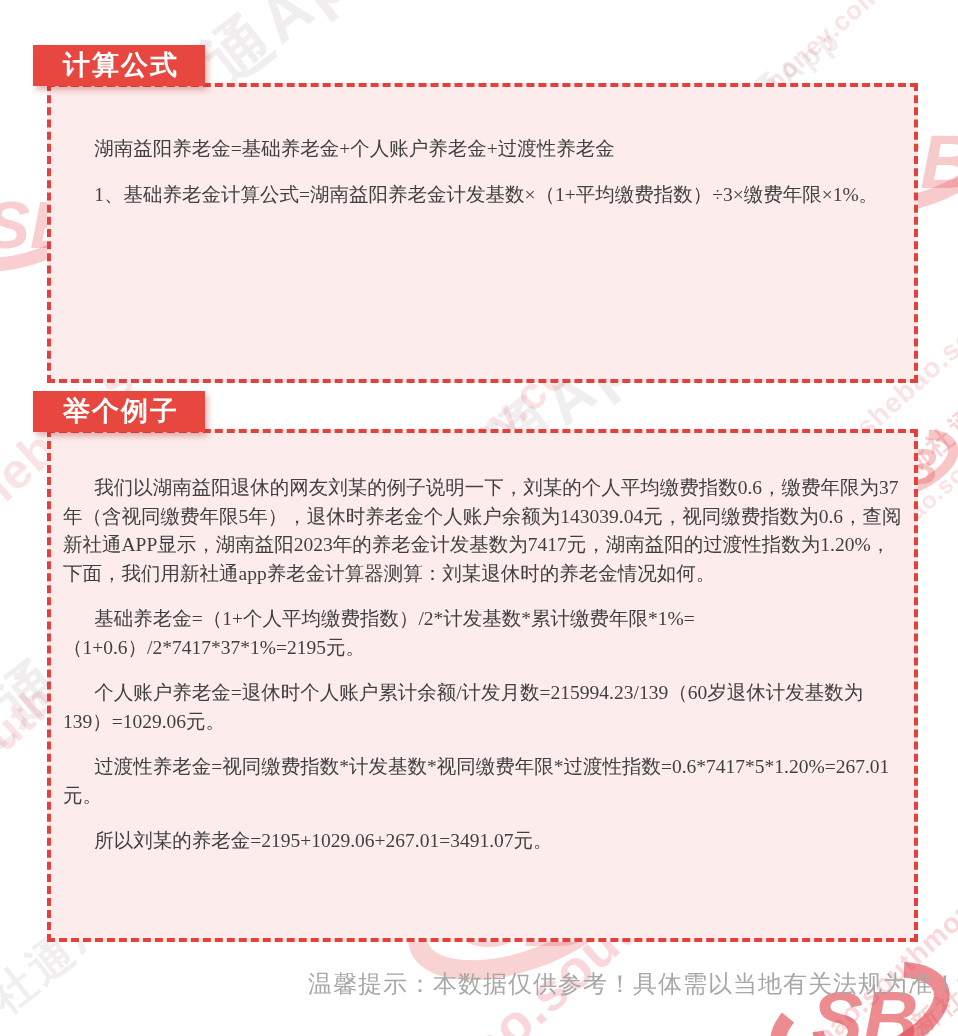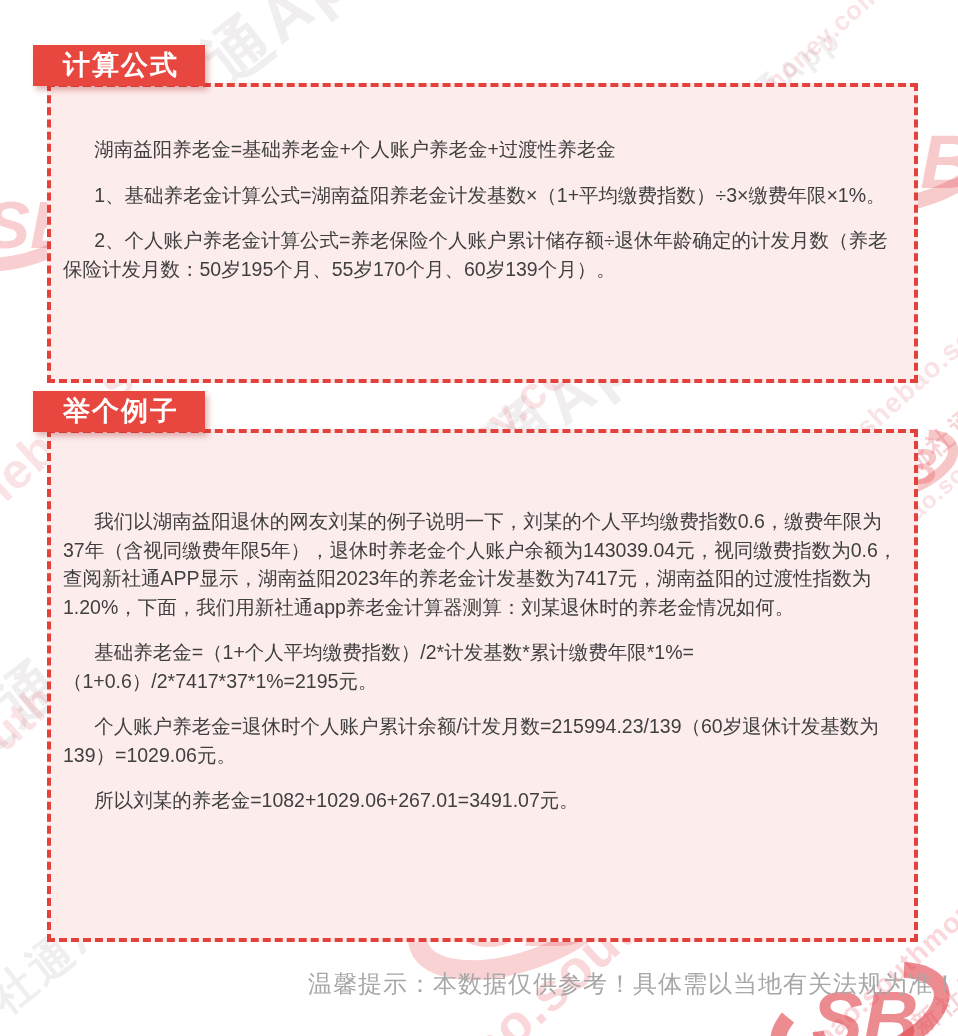--- a/index.html
+++ b/index.html
@@ -9,41 +9,41 @@
   
   .wm-layer { position:absolute; inset:0; z-index:1; pointer-events:none; }
   .wm { position:absolute; white-space:nowrap; font-weight:bold; transform-origin:0 0; }
   .wm-brand { color:rgba(178,170,170,0.20); transform:rotate(-38deg); letter-spacing:4px; }
   .wm-domain { color:rgba(228,88,100,0.17); transform:rotate(-42deg); letter-spacing:1px; }
   .wm-domain.strong { color:rgba(228,88,100,0.24); }
   .wm-brand.pinkish { color:rgba(230,110,120,0.30); }
   .logo { position:absolute; pointer-events:none; }
 
   
-  .content { position:relative; z-index:2; }
+  .content { position:relative; z-index:2;font-family:Liberation Serif, serif; }
   .sec-header {
     position:relative; z-index:3;
     margin-left:33px; width:172px; height:41px;
     background:#e8473f; color:#ffffff;
     font-size:27px; font-weight:bold; line-height:41px;
     padding-left:30px; letter-spacing:2px;
     box-shadow:3px 4px 6px rgba(170,40,40,0.35);
   }
   .sec-header.first { margin-top:45px; }
   .sec-header.second { margin-top:8px; }
   .panel {
     position:relative; z-index:0;
     margin-left:47px; width:871px;
     margin-top:-3px;
     background:#fdecec;
     border:4px dashed #e2423b;
     padding:48px 12px 20px 12px;
   }
   .panel.p1 { min-height:300px; }
-  .panel.p2 { min-height:513px; padding-top:74px; }
+  .panel.p2 { min-height:513px; padding-top:41px; }
   .para {
     position:relative; z-index:2;
     color:#3f3f3f; font-size:19.5px; line-height:28.5px;
     text-indent:1.6em; margin-bottom:17px;
   }
   .para:last-child { margin-bottom:0; }
   .footer-note {
     position:relative; z-index:2;
     margin-top:26px; text-align:right;
     color:#a7a7a7; font-size:24px; letter-spacing:1px;
@@ -102,29 +102,29 @@
   </div>
 
   <div class="content">
 
     <div class="sec-header first">
       <span>计算公式</span>
     </div>
     <div class="panel p1">
       <p class="para">湖南益阳养老金=基础养老金+个人账户养老金+过渡性养老金</p>
       <p class="para">1、基础养老金计算公式=湖南益阳养老金计发基数×（1+平均缴费指数）÷3×缴费年限×1%。</p>
-      <p class="para">2、个人账户养老金计算公式=养老保险个人账户累计储存额÷退休年龄确定的计发月数（养老保险计发月数：50岁195个月、55岁170个月、60岁139个月）。</p>
     </div>
 
     <div class="sec-header second">
       <span>举个例子</span>
     </div>
     <div class="panel p2">
       <p class="para">我们以湖南益阳退休的网友刘某的例子说明一下，刘某的个人平均缴费指数0.6，缴费年限为37年（含视同缴费年限5年），退休时养老金个人账户余额为143039.04元，视同缴费指数为0.6，查阅新社通APP显示，湖南益阳2023年的养老金计发基数为7417元，湖南益阳的过渡性指数为1.20%，下面，我们用新社通app养老金计算器测算：刘某退休时的养老金情况如何。</p>
       <p class="para">基础养老金=（1+个人平均缴费指数）/2*计发基数*累计缴费年限*1%=（1+0.6）/2*7417*37*1%=2195元。</p>
       <p class="para">个人账户养老金=退休时个人账户累计余额/计发月数=215994.23/139（60岁退休计发基数为139）=1029.06元。</p>
-      <p class="para">所以刘某的养老金=1082+1029.06+267.01=3491.07元。</p>
+      <p class="para">过渡性养老金=视同缴费指数*计发基数*视同缴费年限*过渡性指数=0.6*7417*5*1.20%=267.01元。</p>
+      <p class="para">所以刘某的养老金=2195+1029.06+267.01=3491.07元。</p>
     </div>
 
     <div class="footer-note">温馨提示：本数据仅供参考！具体需以当地有关法规为准！</div>
   </div>
 
 </div>
 
 </body></html>

